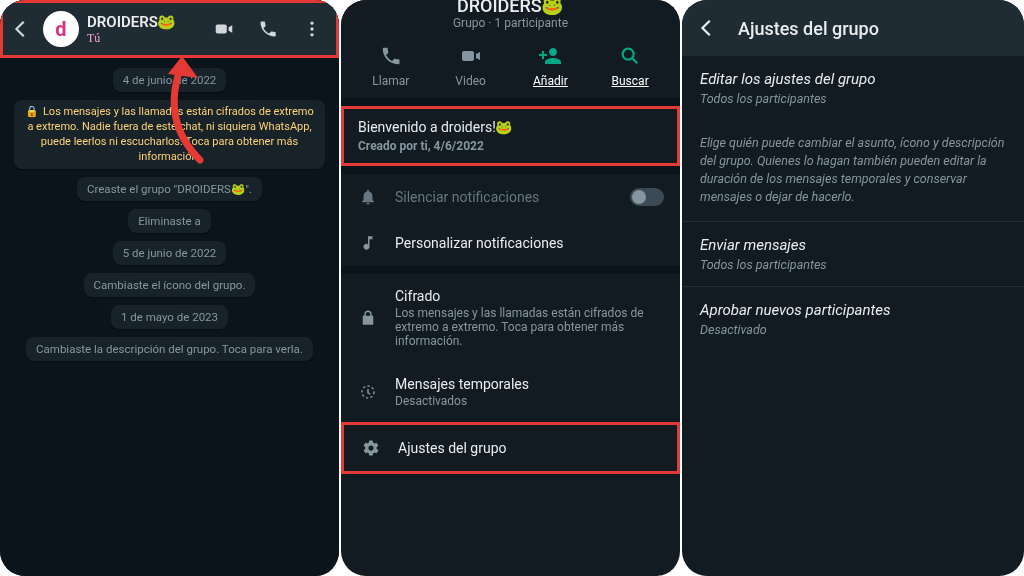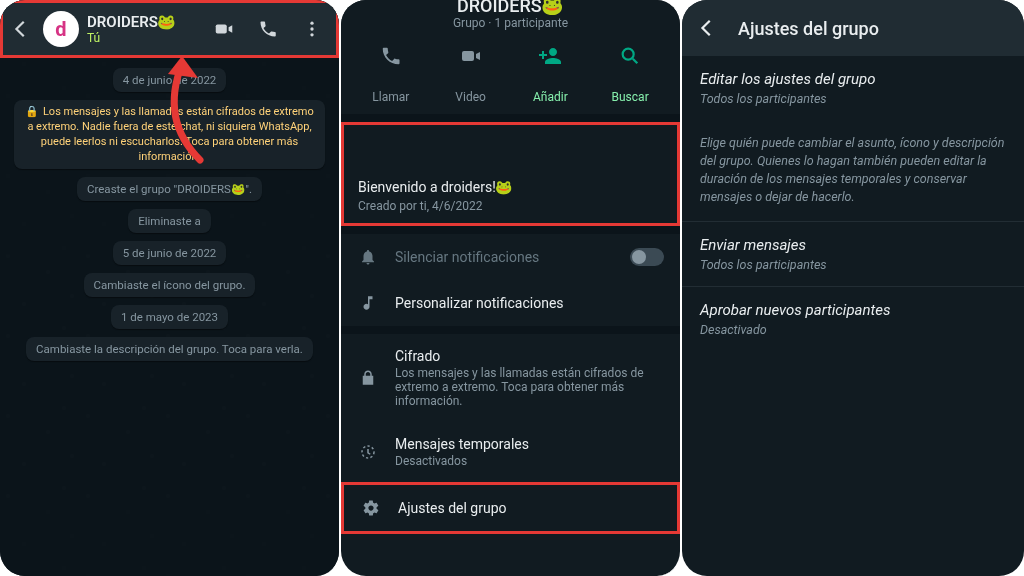--- a/index.html
+++ b/index.html
@@ -47,21 +47,21 @@
     border: 3px solid #e53935;
   }
   .back-arrow, .hicon { width:28px; height:28px; display:flex; align-items:center; justify-content:center; color:#d1d7db; }
   .avatar{
     width:36px;height:36px;border-radius:50%;
     background:#fff; display:flex;align-items:center;justify-content:center;
     color:#d63384; font-weight:700; font-size:20px;
   }
   .title-col{flex:1; min-width:0;}
   .chat-title{font-weight:600; font-size:15px; color:#e9edef;}
-  .chat-sub{font-size:12px; color:#bef264;}
+  .chat-sub{font-size:12px; color:#f9a8d4;font-family:Liberation Serif, serif;}
   .header-icons{display:flex; gap:16px; padding-right:4px;}
   svg{display:block}
 
   .chat-body{
     position:relative; z-index:1;
     padding:10px 8px; display:flex; flex-direction:column; align-items:center; gap:8px;
   }
   .date-pill, .sys-msg{
     background:#182229; color:#8696a0;
     border-radius:8px; font-size:11.5px;
@@ -81,33 +81,33 @@
   .p2 .top-strip{
     height:30px; display:flex; flex-direction:column; align-items:center; justify-content:flex-end;
     background:#111b21;
   }
   .gtitle{font-weight:500; font-size:18px; color:#e9edef;}
   .gsub{font-size:12px; color:#8696a0;}
   .action-row{
     display:flex; justify-content:space-around; padding:14px 10px 10px;
   }
   .action{
-    display:flex; flex-direction:column; align-items:center; gap:22px;
+    display:flex; flex-direction:column; align-items:center; gap:6px;
     width:64px; color:#8696a0; font-size:12px;
   }
   .action .aicon{width:24px;height:24px;display:flex;align-items:center;justify-content:center;}
-  .action.accent{color:#86efac;}
+  .action.accent{color:#ffffff;text-decoration:underline;}
   .action.accent .aicon{color:#00a884;}
   .divider{height:8px; background:#0b141a;}
   .welcome-box{
     border:3px solid #e53935; margin:0;
     padding:10px 14px; background:#111b21;
   }
-  .welcome-title{font-size:14px;color:#e9edef;margin-top:44px;}
-  .welcome-sub{font-size:12px;color:#8696a0;margin-top:4px;}
+  .welcome-title{font-size:14px;color:#e9edef;}
+  .welcome-sub{font-size:12px;color:#8696a0;margin-top:4px;font-weight:bold;}
   .menu-list{display:flex;flex-direction:column;}
   .menu-item{
     display:flex; align-items:center; gap:16px;
     padding:14px 16px; color:#e9edef; font-size:14px;
   }
   .menu-item .micon{width:22px;color:#8696a0;display:flex;align-items:center;justify-content:center;flex-shrink:0;}
   .menu-item .mtext{flex:1;}
   .menu-item .msub{font-size:12px;color:#8696a0;margin-top:2px;display:block;}
   .menu-item.muted .mtext-main{color:#667781;}
   .toggle{

